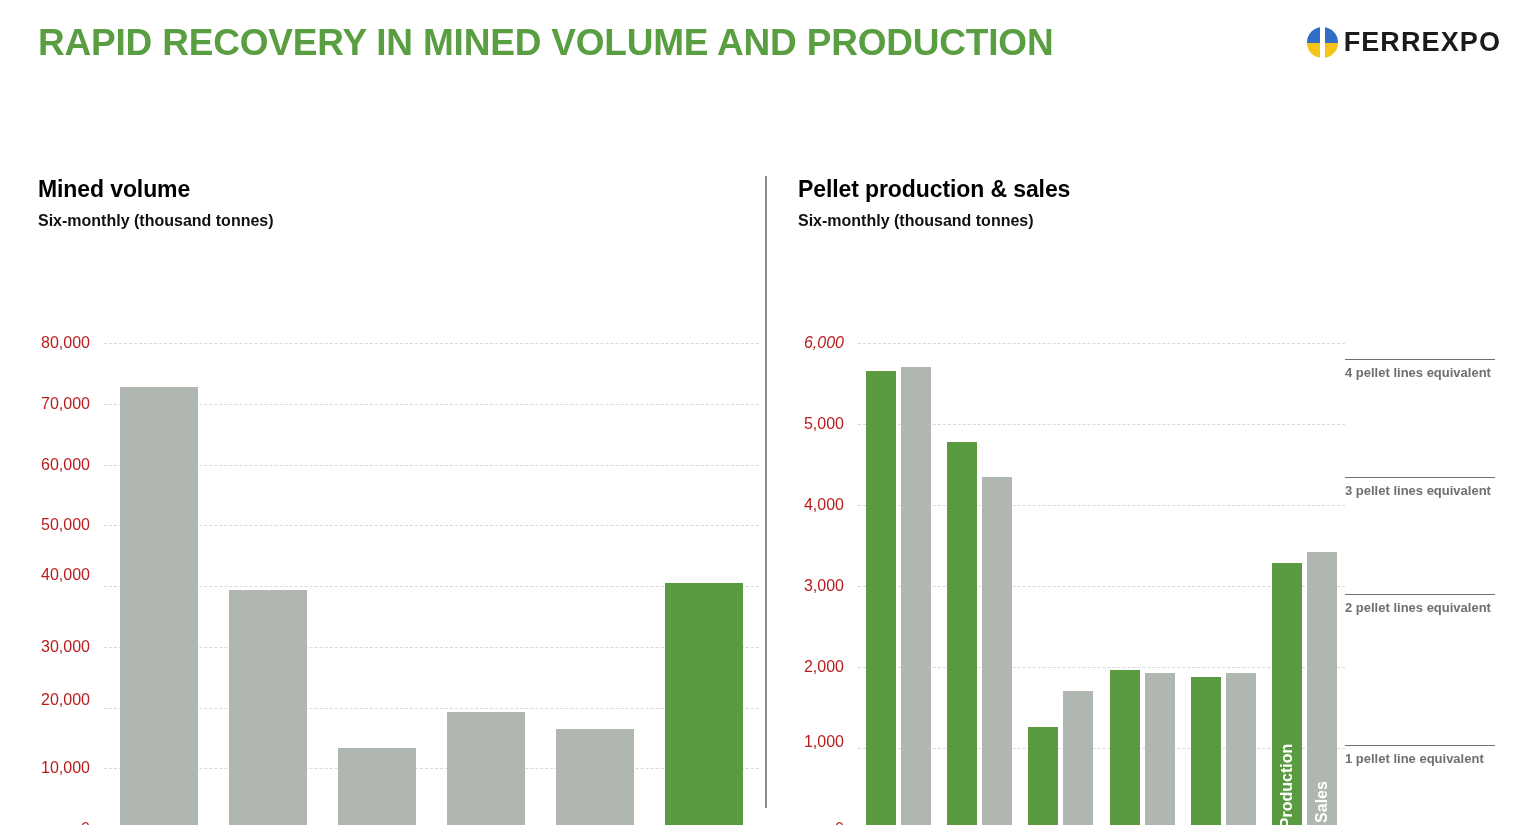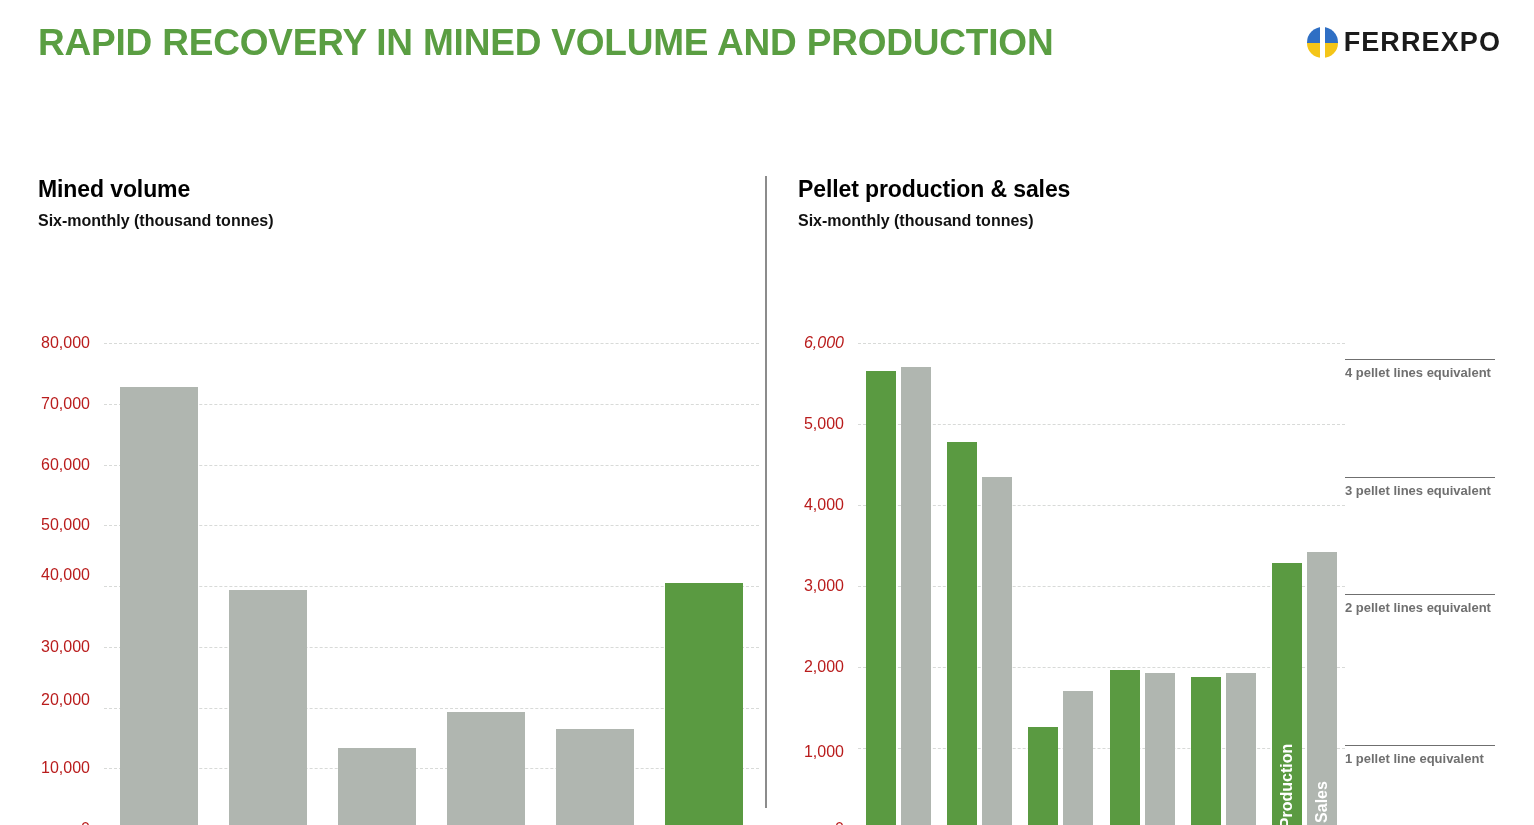--- a/index.html
+++ b/index.html
@@ -188,21 +188,21 @@
           <div class="ytick" style="top: 0px; font-style: italic;">6,000</div>
           <div class="gridline" style="top: 81px;"></div>
           <div class="ytick" style="top: 81px;">5,000</div>
           <div class="gridline" style="top: 162px;"></div>
           <div class="ytick" style="top: 162px;">4,000</div>
           <div class="gridline" style="top: 243px;"></div>
           <div class="ytick" style="top: 243px;">3,000</div>
           <div class="gridline" style="top: 324px;"></div>
           <div class="ytick" style="top: 324px;">2,000</div>
           <div class="gridline" style="top: 405px;"></div>
-          <div class="ytick" style="top: 409px;">1,000</div>
+          <div class="ytick" style="top: 399px;">1,000</div>
           <div class="ytick" style="top: 486px;">0</div>
           <div class="bargroup" style="left: 0px; width: 81.1667px; gap: 5px;">
             <div class="bar green" style="background: rgb(90, 154, 65); width: 30px; height: 457.65px;"></div>
             <div class="bar grey" style="background: rgb(176, 182, 176); width: 30px; height: 462.51px;"></div>
           </div>
           <div class="bargroup" style="left: 81.1667px; width: 81.1667px; gap: 5px;">
             <div class="bar green" style="background: rgb(90, 154, 65); width: 30px; height: 387.18px;"></div>
             <div class="bar grey" style="background: rgb(176, 182, 176); width: 30px; height: 351.54px;"></div>
           </div>
           <div class="bargroup" style="left: 162.333px; width: 81.1667px; gap: 5px;">

